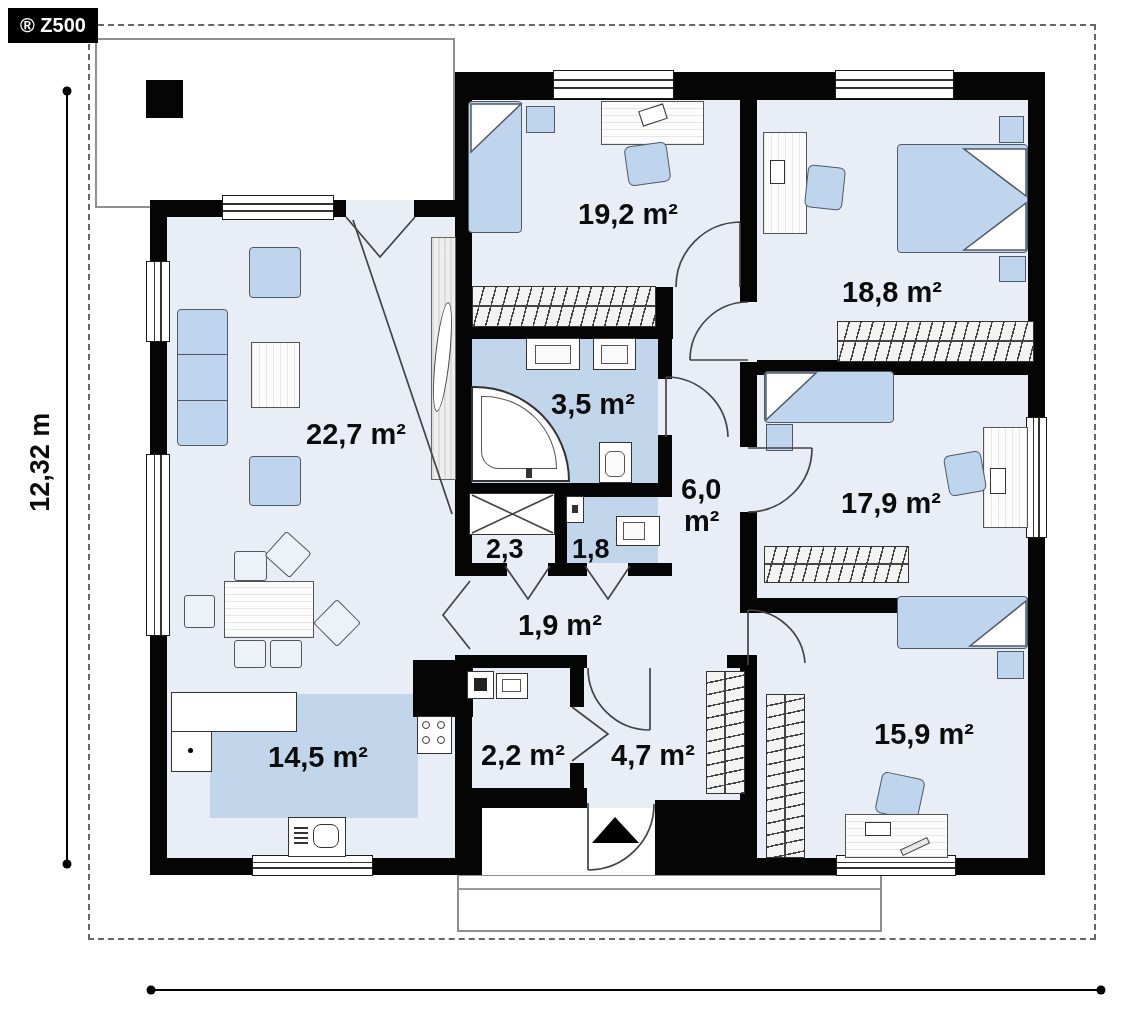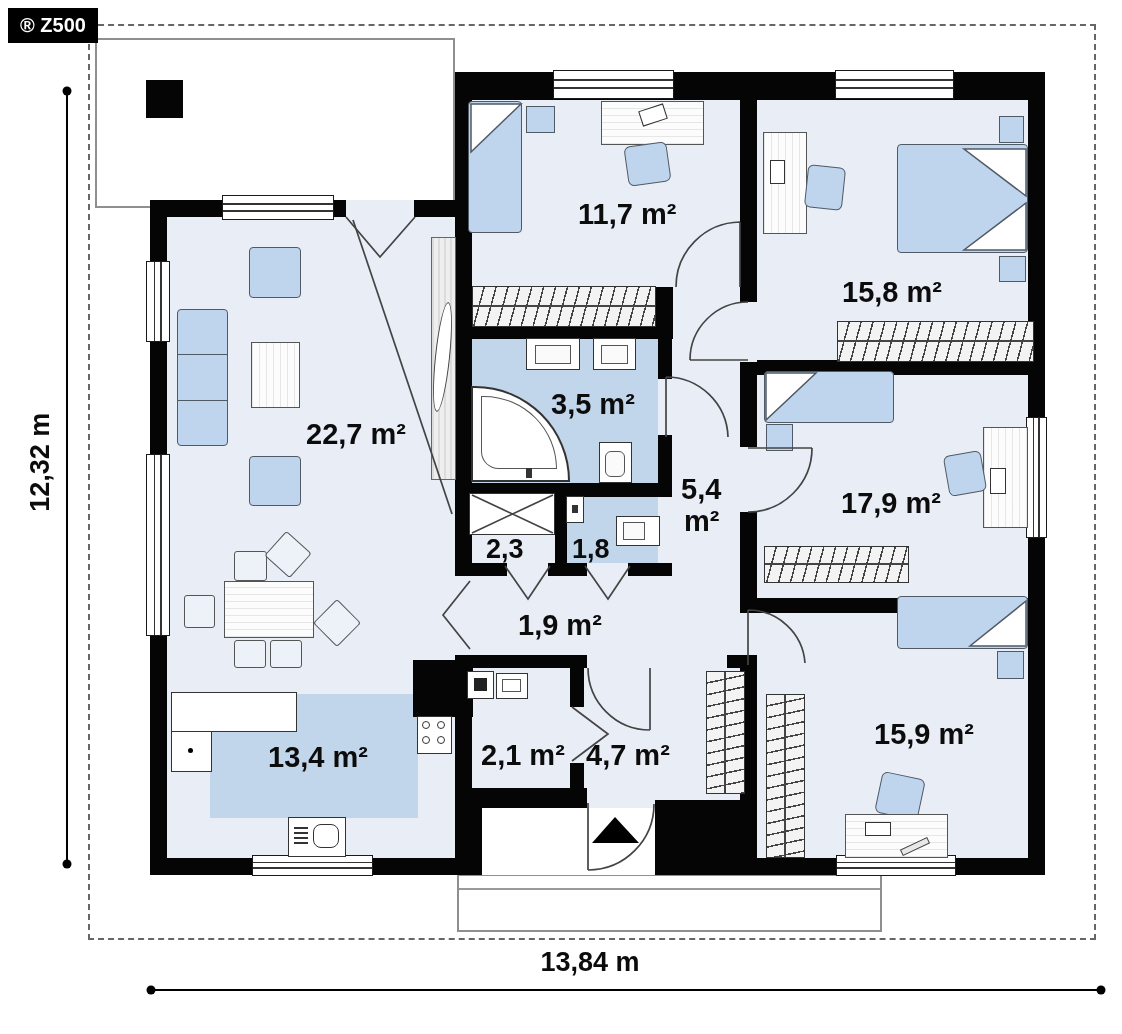--- a/index.html
+++ b/index.html
@@ -220,31 +220,30 @@
     </g>
     <g fill="#000">
       <circle cx="67" cy="91" r="4.5"></circle>
       <circle cx="67" cy="864" r="4.5"></circle>
       <circle cx="151" cy="990" r="4.5"></circle>
       <circle cx="1101" cy="990" r="4.5"></circle>
     </g>
   </svg>
 
   <div class="lbl" style="left:306px;top:419px">22,7 m²</div>
-  <div class="lbl" style="left:268px;top:742px">13,4 m²</div>
-  <div class="lbl" style="left:578px;top:199px">11,7 m²</div>
+  <div class="lbl" style="left:268px;top:742px">14,5 m²</div>
+  <div class="lbl" style="left:578px;top:199px">19,2 m²</div>
   <div class="lbl" style="left:551px;top:389px">3,5 m²</div>
-  <div class="lbl" style="left:681px;top:474px">5,4</div>
+  <div class="lbl" style="left:681px;top:474px">6,0</div>
   <div class="lbl" style="left:684px;top:506px">m²</div>
   <div class="lbl sm" style="left:486px;top:535px">2,3</div>
   <div class="lbl sm" style="left:572px;top:535px">1,8</div>
   <div class="lbl" style="left:518px;top:610px">1,9 m²</div>
-  <div class="lbl" style="left:842px;top:277px">15,8 m²</div>
+  <div class="lbl" style="left:842px;top:277px">18,8 m²</div>
   <div class="lbl" style="left:841px;top:488px">17,9 m²</div>
   <div class="lbl" style="left:874px;top:719px">15,9 m²</div>
-  <div class="lbl" style="left:481px;top:740px">2,1 m²</div>
-  <div class="lbl" style="left:586px;top:740px">4,7 m²</div>
+  <div class="lbl" style="left:481px;top:740px">2,2 m²</div>
+  <div class="lbl" style="left:611px;top:740px">4,7 m²</div>
 
   <div class="lbl sm" style="left:-20px;top:448px;width:120px;text-align:center;transform:rotate(-90deg)">12,32 m</div>
-  <div class="lbl sm" style="left:490px;top:948px;width:200px;text-align:center">13,84 m</div>
 
   <div class="badge">® Z500</div>
 </div>
 
 </body></html>

